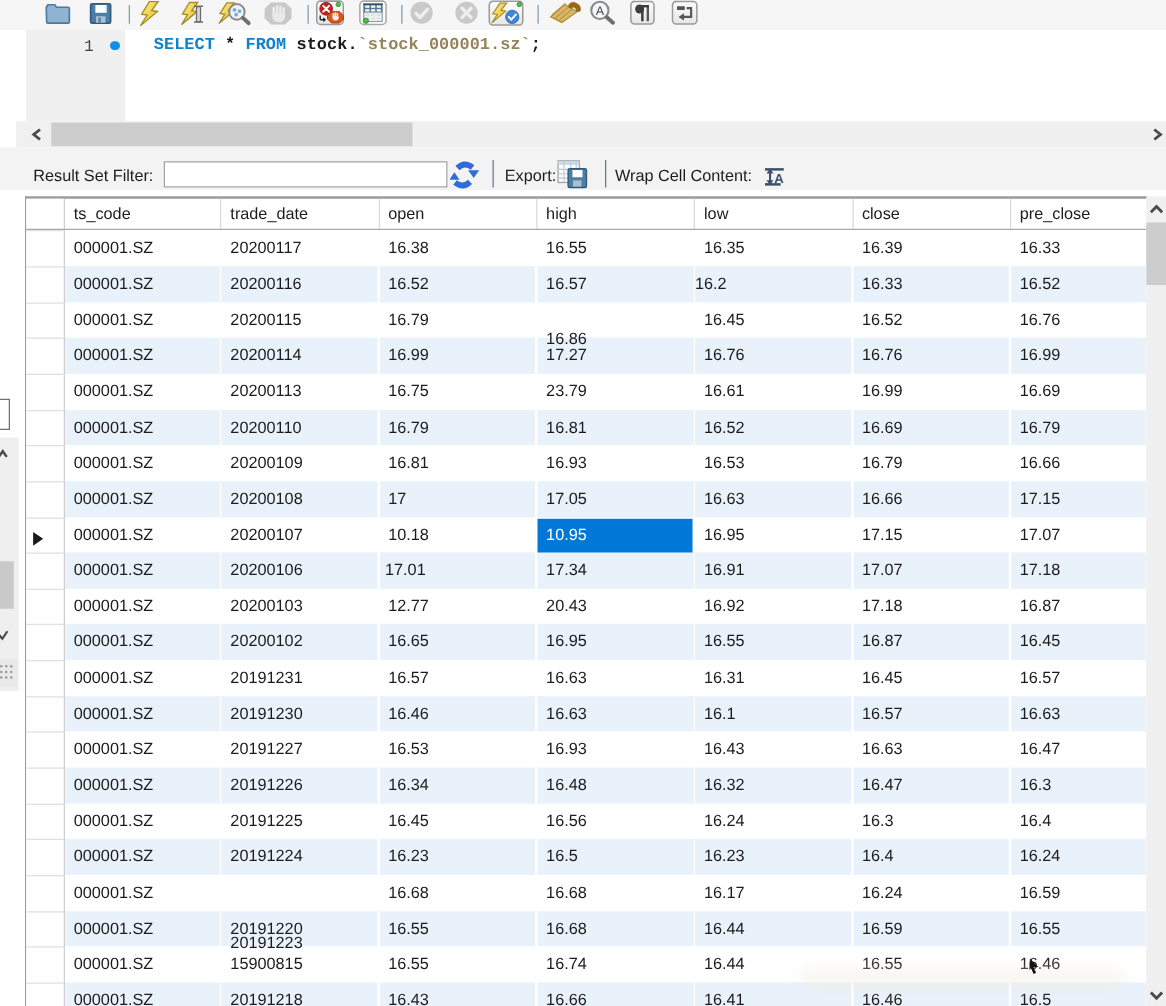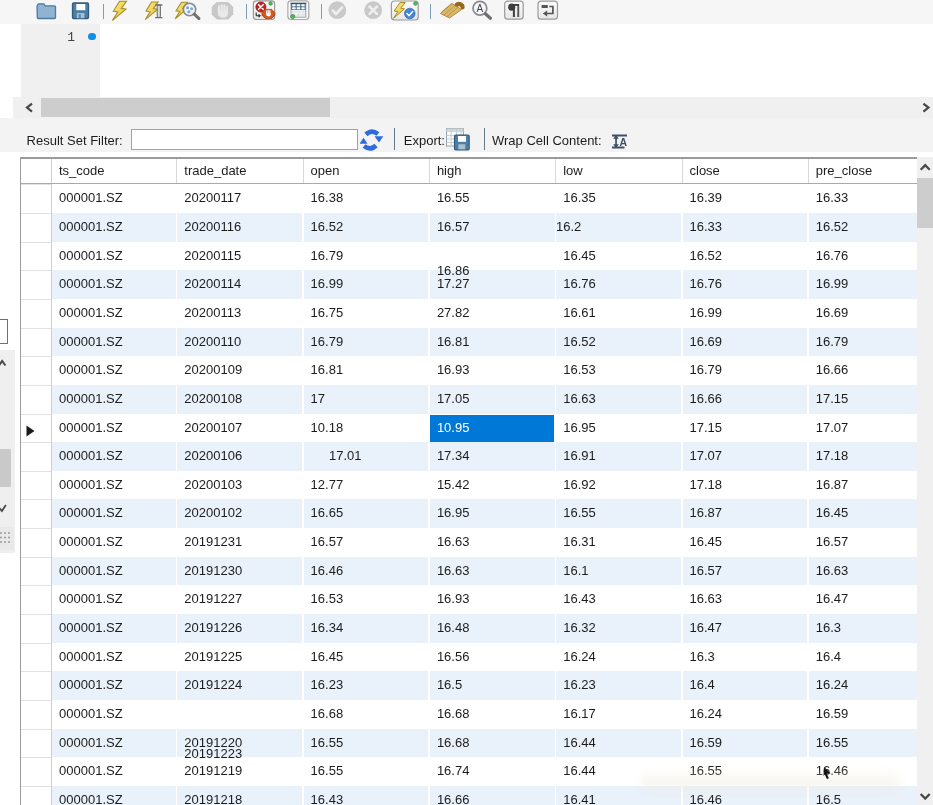--- a/index.html
+++ b/index.html
@@ -140,20 +140,21 @@
  <rect x="511" y="4" width="8" height="1.9" fill="#3d3d3d"></rect>
  <rect x="538" y="1.1" width="19.5" height="18.1" rx="3" fill="url(#gb2)" stroke="#9a9a9a" stroke-width="1.2"></rect>
  <rect x="541.6" y="5" width="6.2" height="3" fill="#555"></rect>
  <path d="M549.3,6.5 h3.6 v7 h-6.8" stroke="#555" stroke-width="1.7" fill="none"></path>
  <path d="M547.2,10.6 v5.8 l-4.4,-2.9 z" fill="#555"></path>
 </svg>
 <div id="editor">
  <div id="gutter"></div>
  <div id="lnum">1</div>
  <div id="ldot"></div>
+ <div id="code"><span class="kw">SELECT</span> * <span class="kw">FROM</span> stock.<span class="qid">`stock_000001.sz`</span>;</div>
 </div>
 <div id="hscroll"></div>
 <div id="hthumb"></div>
 <svg width="933" height="120" style="position:absolute;left:0;top:0;z-index:2">
  <path d="M32,103.6 l-5,4 l5,4" stroke="#4a4a4a" stroke-width="2.3" fill="none"></path>
  <path d="M923.4,103.6 l5,4 l-5,4" stroke="#4a4a4a" stroke-width="2.3" fill="none"></path>
 </svg>
 <div id="filterbar"></div>
 <div class="flabel" style="left:26.6px;top:133px">Result Set Filter:</div>
 <div id="finput"></div>
@@ -269,21 +270,21 @@
 <div class="c" style="left:59.0px;top:270.2px">000001.SZ</div>
 <div class="c" style="left:184.3px;top:270.2px">20200114</div>
 <div class="c" style="left:310.6px;top:270.2px">16.99</div>
 <div class="c" style="left:436.9px;top:270.2px">17.27</div>
 <div class="c" style="left:563.2px;top:270.2px">16.76</div>
 <div class="c" style="left:689.5px;top:270.2px">16.76</div>
 <div class="c" style="left:815.8px;top:270.2px">16.99</div>
 <div class="c" style="left:59.0px;top:298.9px">000001.SZ</div>
 <div class="c" style="left:184.3px;top:298.9px">20200113</div>
 <div class="c" style="left:310.6px;top:298.9px">16.75</div>
-<div class="c" style="left:436.9px;top:298.9px">27.82</div>
+<div class="c" style="left:436.9px;top:298.9px">23.79</div>
 <div class="c" style="left:563.2px;top:298.9px">16.61</div>
 <div class="c" style="left:689.5px;top:298.9px">16.99</div>
 <div class="c" style="left:815.8px;top:298.9px">16.69</div>
 <div class="c" style="left:59.0px;top:327.6px">000001.SZ</div>
 <div class="c" style="left:184.3px;top:327.6px">20200110</div>
 <div class="c" style="left:310.6px;top:327.6px">16.79</div>
 <div class="c" style="left:436.9px;top:327.6px">16.81</div>
 <div class="c" style="left:563.2px;top:327.6px">16.52</div>
 <div class="c" style="left:689.5px;top:327.6px">16.69</div>
 <div class="c" style="left:815.8px;top:327.6px">16.79</div>
@@ -303,29 +304,29 @@
 <div class="c" style="left:815.8px;top:384.9px">17.15</div>
 <div class="c" style="left:59.0px;top:413.5px">000001.SZ</div>
 <div class="c" style="left:184.3px;top:413.5px">20200107</div>
 <div class="c" style="left:310.6px;top:413.5px">10.18</div>
 
 <div class="c" style="left:563.2px;top:413.5px">16.95</div>
 <div class="c" style="left:689.5px;top:413.5px">17.15</div>
 <div class="c" style="left:815.8px;top:413.5px">17.07</div>
 <div class="c" style="left:59.0px;top:442.1px">000001.SZ</div>
 <div class="c" style="left:184.3px;top:442.1px">20200106</div>
-<div class="c" style="left:329px;top:442.1px">17.01</div>
+<div class="c" style="left:308px;top:442.1px">17.01</div>
 <div class="c" style="left:436.9px;top:442.1px">17.34</div>
 <div class="c" style="left:563.2px;top:442.1px">16.91</div>
 <div class="c" style="left:689.5px;top:442.1px">17.07</div>
 <div class="c" style="left:815.8px;top:442.1px">17.18</div>
 <div class="c" style="left:59.0px;top:470.8px">000001.SZ</div>
 <div class="c" style="left:184.3px;top:470.8px">20200103</div>
 <div class="c" style="left:310.6px;top:470.8px">12.77</div>
-<div class="c" style="left:436.9px;top:470.8px">15.42</div>
+<div class="c" style="left:436.9px;top:470.8px">20.43</div>
 <div class="c" style="left:563.2px;top:470.8px">16.92</div>
 <div class="c" style="left:689.5px;top:470.8px">17.18</div>
 <div class="c" style="left:815.8px;top:470.8px">16.87</div>
 <div class="c" style="left:59.0px;top:499.4px">000001.SZ</div>
 <div class="c" style="left:184.3px;top:499.4px">20200102</div>
 <div class="c" style="left:310.6px;top:499.4px">16.65</div>
 <div class="c" style="left:436.9px;top:499.4px">16.95</div>
 <div class="c" style="left:563.2px;top:499.4px">16.55</div>
 <div class="c" style="left:689.5px;top:499.4px">16.87</div>
 <div class="c" style="left:815.8px;top:499.4px">16.45</div>
@@ -379,21 +380,21 @@
 <div class="c" style="left:689.5px;top:700.0px">16.24</div>
 <div class="c" style="left:815.8px;top:700.0px">16.59</div>
 <div class="c" style="left:59.0px;top:728.7px">000001.SZ</div>
 <div class="c" style="left:184.3px;top:728.7px">20191220</div>
 <div class="c" style="left:310.6px;top:728.7px">16.55</div>
 <div class="c" style="left:436.9px;top:728.7px">16.68</div>
 <div class="c" style="left:563.2px;top:728.7px">16.44</div>
 <div class="c" style="left:689.5px;top:728.7px">16.59</div>
 <div class="c" style="left:815.8px;top:728.7px">16.55</div>
 <div class="c" style="left:59.0px;top:757.3px">000001.SZ</div>
-<div class="c" style="left:184.3px;top:757.3px">20191219</div>
+<div class="c" style="left:184.3px;top:757.3px">15900815</div>
 <div class="c" style="left:310.6px;top:757.3px">16.55</div>
 <div class="c" style="left:436.9px;top:757.3px">16.74</div>
 <div class="c" style="left:563.2px;top:757.3px">16.44</div>
 <div class="c" style="left:689.5px;top:757.3px">16.55</div>
 <div class="c" style="left:815.8px;top:757.3px">16.46</div>
 <div class="c" style="left:59.0px;top:786.0px">000001.SZ</div>
 <div class="c" style="left:184.3px;top:786.0px">20191218</div>
 <div class="c" style="left:310.6px;top:786.0px">16.43</div>
 <div class="c" style="left:436.9px;top:786.0px">16.66</div>
 <div class="c" style="left:563.2px;top:786.0px">16.41</div>

